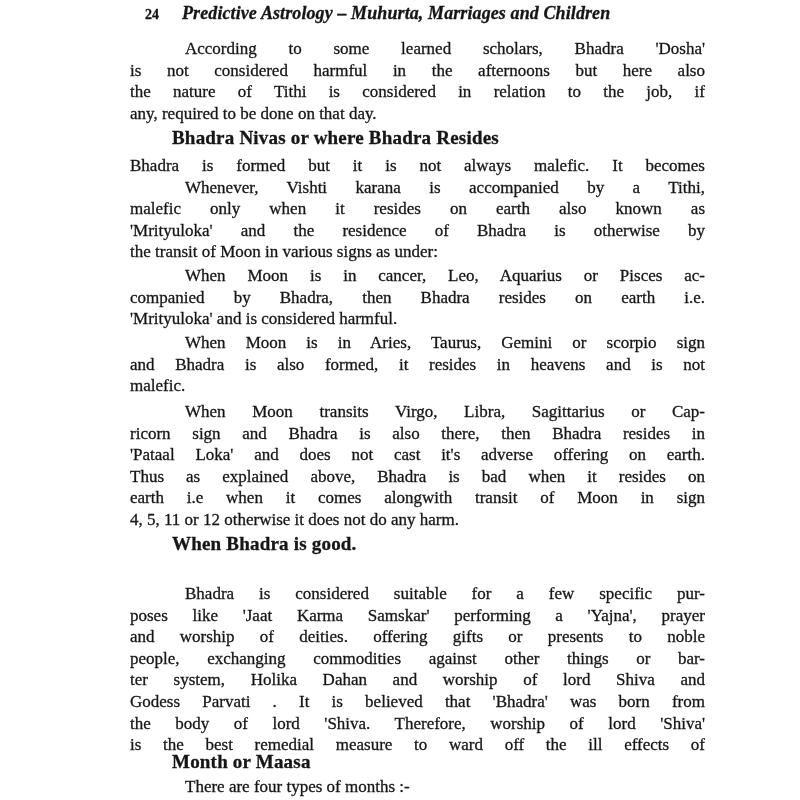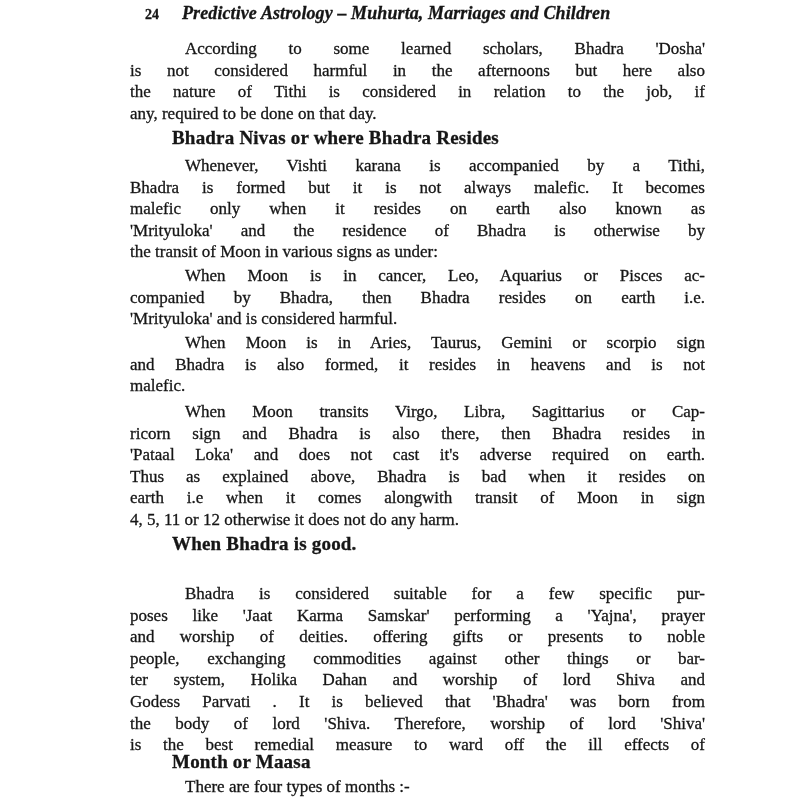--- a/index.html
+++ b/index.html
@@ -74,40 +74,40 @@
   </div>
   <div id="content">
       <div class="block para" style="top: 38px;">
         <div class="line first">According to some learned scholars, Bhadra 'Dosha'</div>
         <div class="line">is not considered harmful in the afternoons but here also</div>
         <div class="line">the nature of Tithi is considered in relation to the job, if</div>
         <div class="line last">any, required to be done on that day.</div>
       </div>
       <div class="block heading" style="top: 127px;">Bhadra Nivas or where Bhadra Resides</div>
       <div class="block para" style="top: 155px;">
+        <div class="line">Bhadra is formed but it is not always malefic. It becomes</div>
         <div class="line first">Whenever, Vishti karana is accompanied by a Tithi,</div>
-        <div class="line">Bhadra is formed but it is not always malefic. It becomes</div>
         <div class="line">malefic only when it resides on earth also known as</div>
         <div class="line">'Mrityuloka' and the residence of Bhadra is otherwise by</div>
         <div class="line last">the transit of Moon in various signs as under:</div>
       </div>
       <div class="block para" style="top: 265px;">
         <div class="line first">When Moon is in cancer, Leo, Aquarius or Pisces ac-</div>
         <div class="line">companied by Bhadra, then Bhadra resides on earth i.e.</div>
         <div class="line last">'Mrityuloka' and is considered harmful.</div>
       </div>
       <div class="block para" style="top: 332px;">
         <div class="line first">When Moon is in Aries, Taurus, Gemini or scorpio sign</div>
         <div class="line">and Bhadra is also formed, it resides in heavens and is not</div>
         <div class="line last">malefic.</div>
       </div>
       <div class="block para" style="top: 401px;">
         <div class="line first">When Moon transits Virgo, Libra, Sagittarius or Cap-</div>
         <div class="line">ricorn sign and Bhadra is also there, then Bhadra resides in</div>
-        <div class="line">'Pataal Loka' and does not cast it's adverse required on earth.</div>
+        <div class="line">'Pataal Loka' and does not cast it's adverse offering on earth.</div>
         <div class="line">Thus as explained above, Bhadra is bad when it resides on</div>
         <div class="line">earth i.e when it comes alongwith transit of Moon in sign</div>
         <div class="line last">4, 5, 11 or 12 otherwise it does not do any harm.</div>
       </div>
       <div class="block heading" style="top: 533px;">When Bhadra is good.</div>
       <div class="block para" style="top: 559px; margin-top: 24px;">
         <div class="line first">Bhadra is considered suitable for a few specific pur-</div>
         <div class="line">poses like 'Jaat Karma Samskar' performing a 'Yajna', prayer</div>
         <div class="line">and worship of deities. offering gifts or presents to noble</div>
         <div class="line">people, exchanging commodities against other things or bar-</div>

